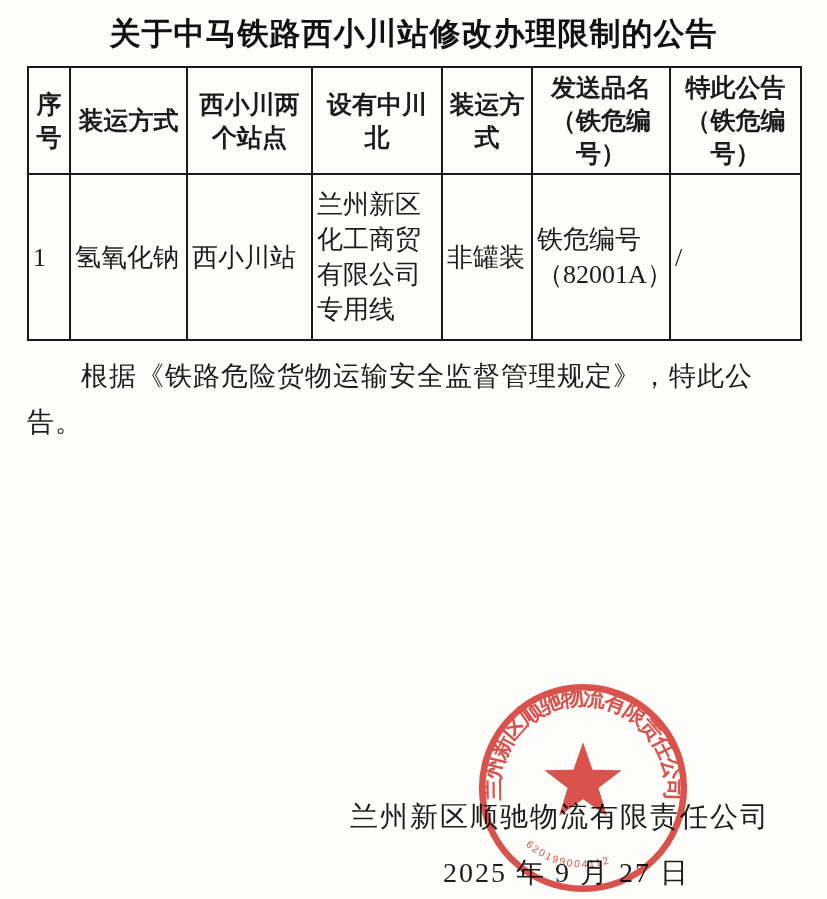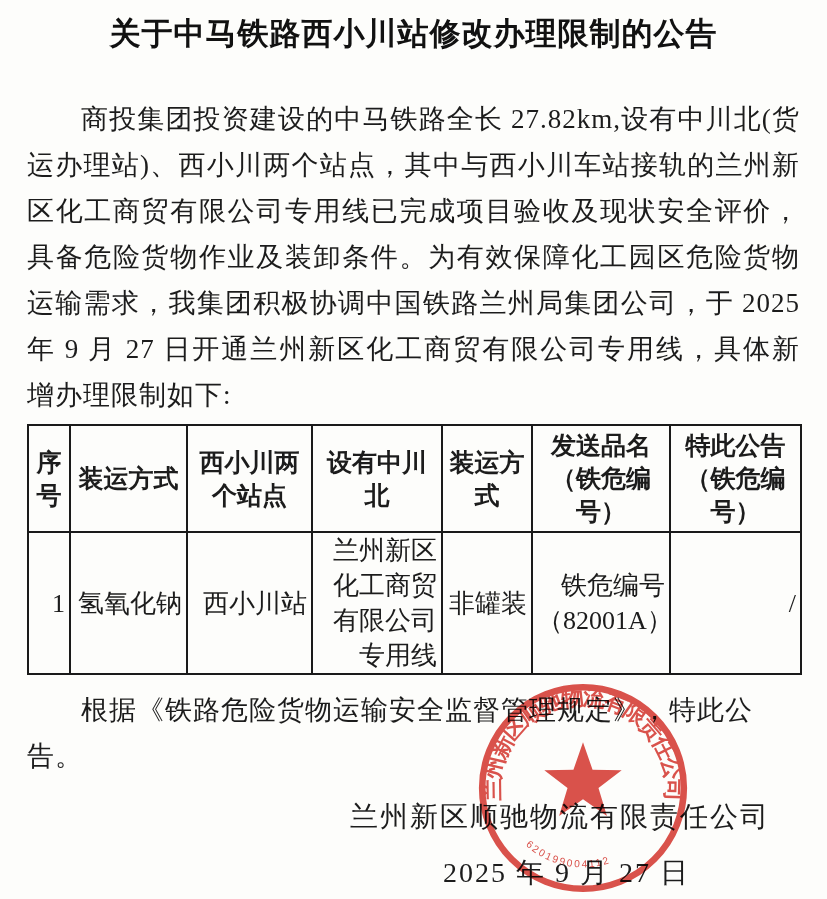--- a/index.html
+++ b/index.html
@@ -48,23 +48,23 @@
     font-size: 25px;
     line-height: 33px;
     padding: 3px 2px;
     height: 66px;
     text-align: center;
     vertical-align: middle;
   }
   table.restrictions td {
     font-size: 26px;
     line-height: 35px;
-    padding: 0 4px;
+    padding: 12px 4px;
     height: 132px;
-    text-align: right;
+    text-align: left;
     vertical-align: middle;
     margin-top: 19px;
   }
   .col-seq { width: 42px; }
   .col-national { width: 117px; }
   .col-handling { width: 125px; }
   .col-worksite { width: 130px; }
   .col-loadmode { width: 90px; }
   .col-send { width: 138px; }
   .col-arrive { width: 131px; }
@@ -103,21 +103,20 @@
   }
   .seal text { font-family: "Liberation Sans", sans-serif; }
 </style>
 </head>
 <body>
 
 <div class="page">
 
   <h1 class="doc-title">关于中马铁路西小川站修改办理限制的公告</h1>
 
-  <p class="intro">商投集团投资建设的中马铁路全长 27.82km,设有中川北(货运办理站)、西小川两个站点，其中与西小川车站接轨的兰州新区化工商贸有限公司专用线已完成项目验收及现状安全评价，具备危险货物作业及装卸条件。为有效保障化工园区危险货物运输需求，我集团积极协调中国铁路兰州局集团公司，于 2025 年 9 月 27 日开通兰州新区化工商贸有限公司专用线，具体新增办理限制如下:</p>
 
   <table class="restrictions">
     <colgroup>
       <col class="col-seq">
         <col class="col-national">
         <col class="col-handling">
       <col class="col-worksite">
         <col class="col-loadmode">
         <col class="col-send">
         <col class="col-arrive">

